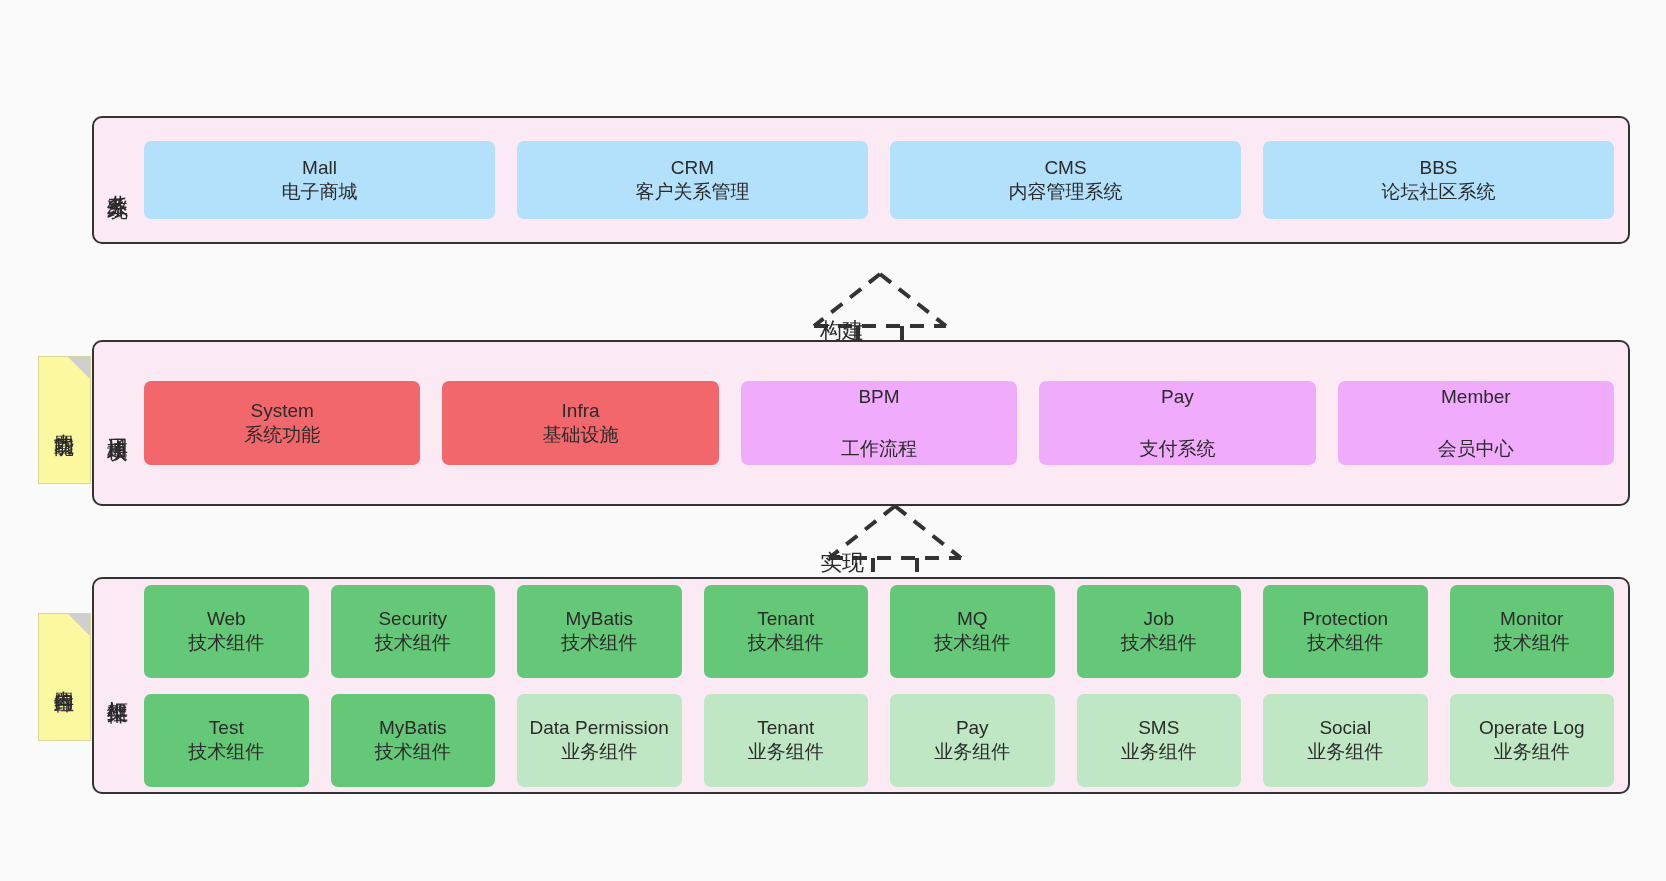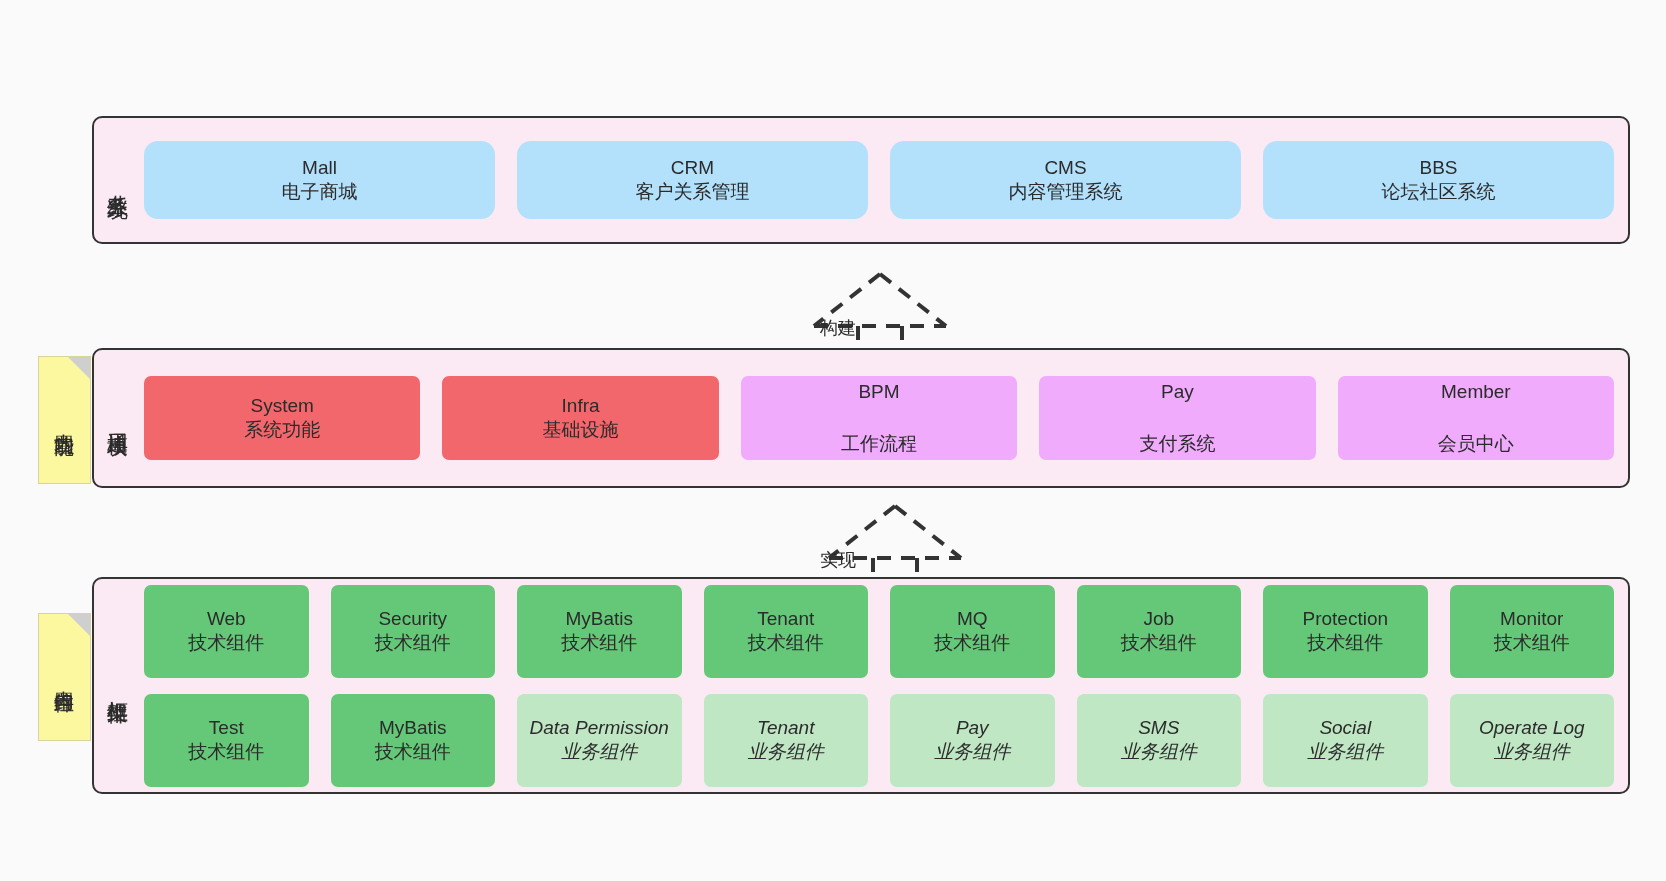--- a/index.html
+++ b/index.html
@@ -73,25 +73,25 @@
     overflow: hidden;
   }
   .node .n-title { white-space: nowrap; }
   .node .n-sub { white-space: nowrap; }
   .node.wrap .n-title { white-space: normal; }
 
   .h-biz { height: 78px; }
   .h-mod { height: 84px; }
   .h-comp { height: 93px; }
 
-  .c-blue   { background: #b3e0fb; border-radius: 14px; }
+  .c-blue   { background: #b3e0fb; }
   .c-red    { background: #f2676c; }
   .c-pink   { background: #f0abfc; gap: 28px; }
   .c-green  { background: #65c878; }
-  .c-lgreen { background: #bfe7c4; font-style: italic; }
+  .c-lgreen { background: #bfe7c4; }
 
   
   .sticky {
     position: absolute;
     width: 53px;
     background: #fbf8a0;
     border: 1px solid #d8d49a;
     display: flex;
     align-items: center;
     justify-content: center;
@@ -111,21 +111,21 @@
     width: 0; height: 0;
     border-left: 22px solid transparent;
     border-top: 22px solid #cfcfcf;
   }
 
   
   .conn { position: absolute; }
   .conn svg { display: block; overflow: visible; }
   .conn-label {
     position: absolute;
-    font-size: 18px;
+    font-size: 22px;
     color: #2b2b2b;
     background: transparent;
     white-space: nowrap;
   }
 </style>
 </head>
 <body>
 
 <div class="layer" id="layer-business" style="left:92px; top:116px; width:1538px; height:128px;">
   <div class="layer-title">业务系统</div>
@@ -160,21 +160,21 @@
     <path d="M102 56 L102 88" stroke="#333333" stroke-width="4" stroke-dasharray="14 10" stroke-linecap="butt"></path>
     <path d="M58 88 L102 88" stroke="#333333" stroke-width="4" stroke-dasharray="14 10" stroke-linecap="butt"></path>
   </svg>
   <span class="conn-label" style="left:20px; top:46px;">构建</span>
 </div>
 
 <div class="sticky" style="left:38px; top:356px; width:53px; height:128px;">
   <span>内置功能</span>
 </div>
 
-<div class="layer" id="layer-module" style="left:92px; top:348px; width:1538px; height:140px;">
+<div class="layer" id="layer-module" style="left:92px; top:340px; width:1538px; height:166px;">
   <div class="layer-title">通用模块</div>
   <div class="layer-body">
     <div class="row">
       <div class="node h-mod c-red">
         <span class="n-title">System</span>
         <span class="n-sub">系统功能</span>
       </div>
       <div class="node h-mod c-red">
         <span class="n-title">Infra</span>
         <span class="n-sub">基础设施</span>

